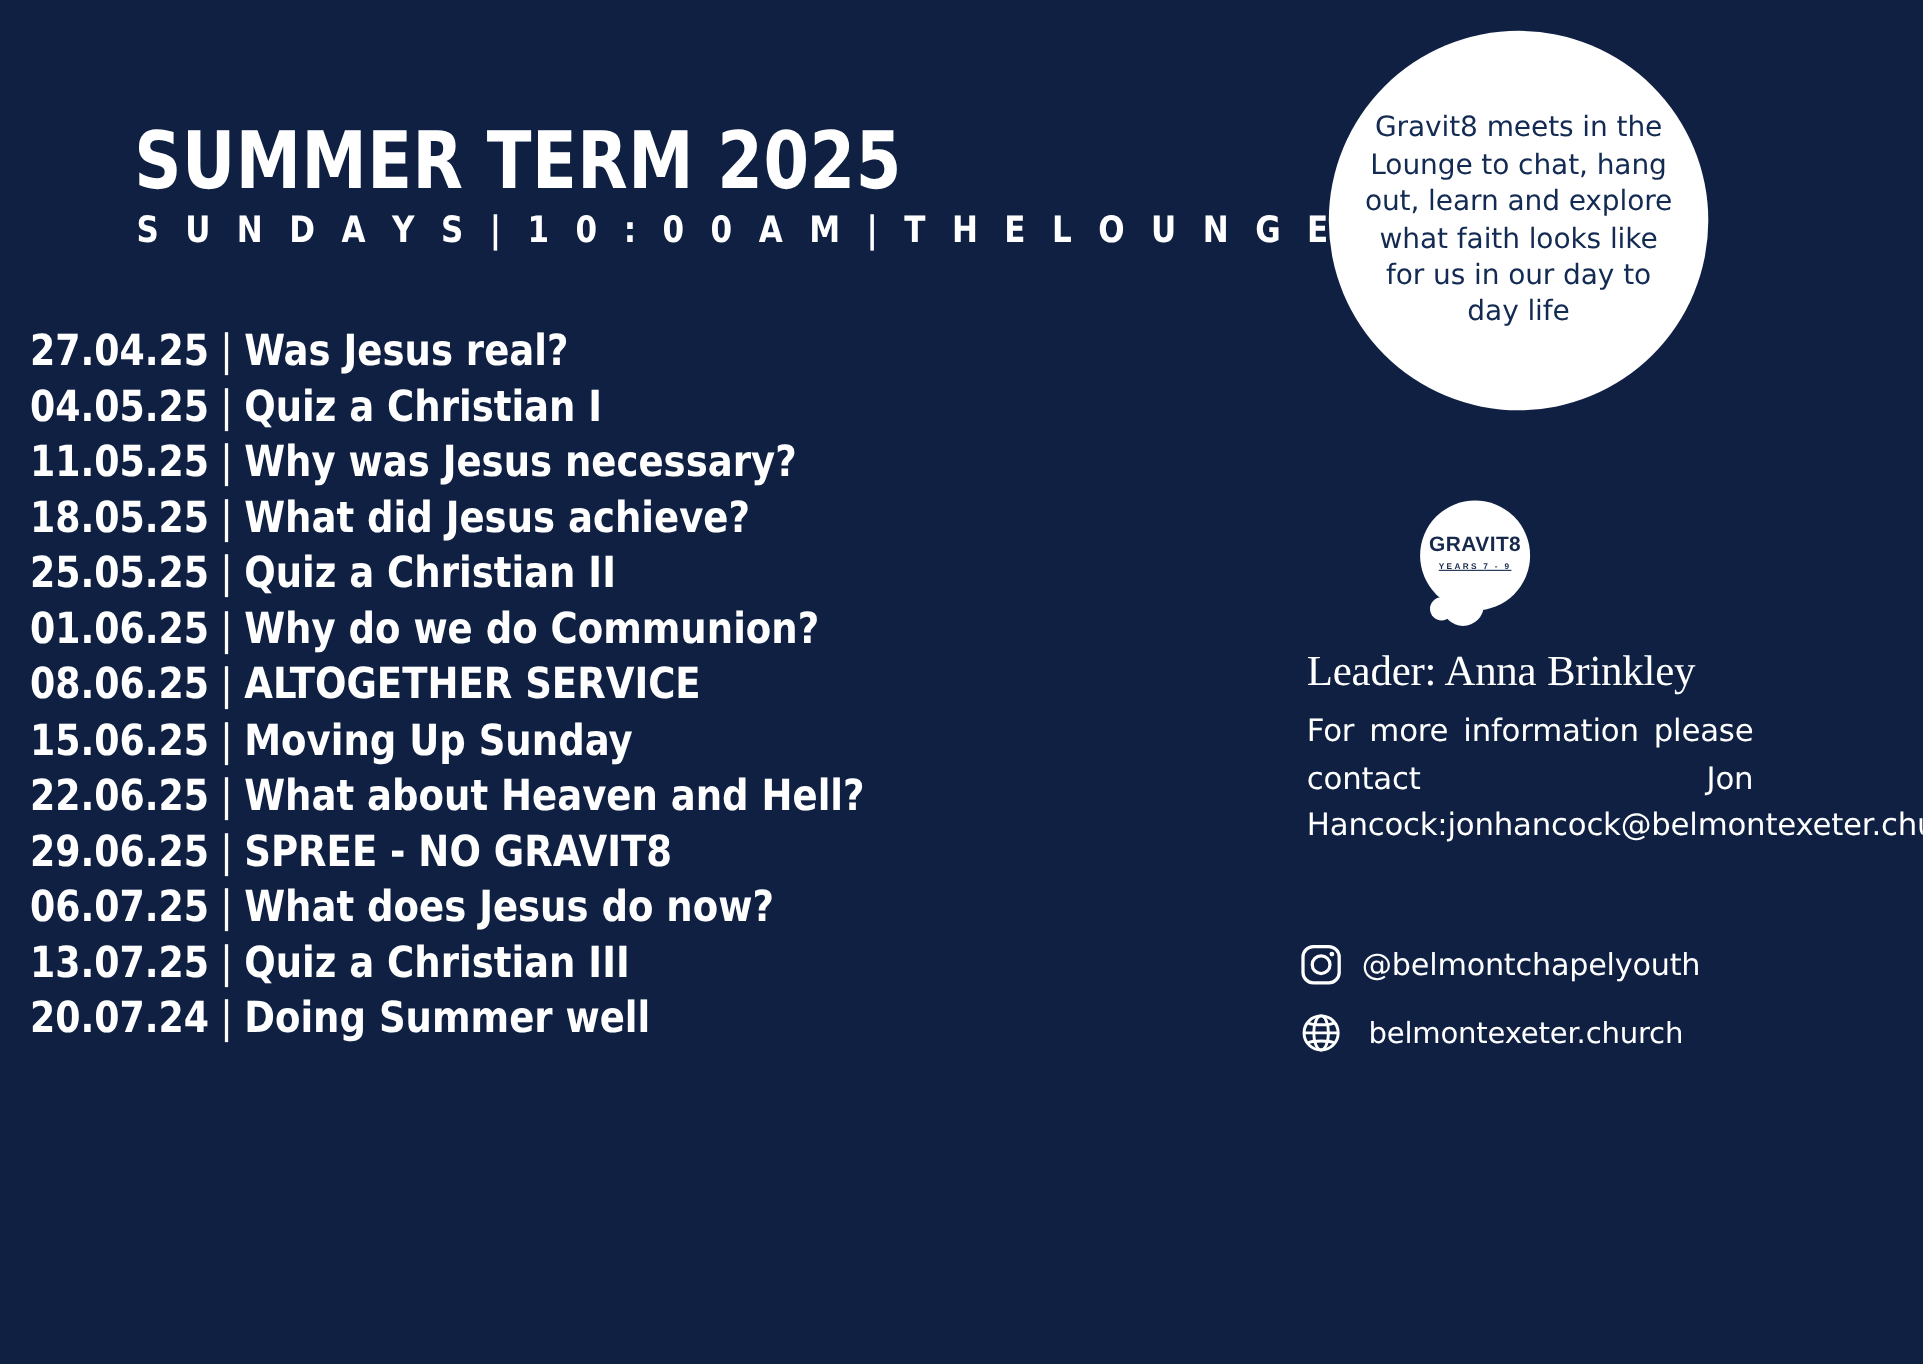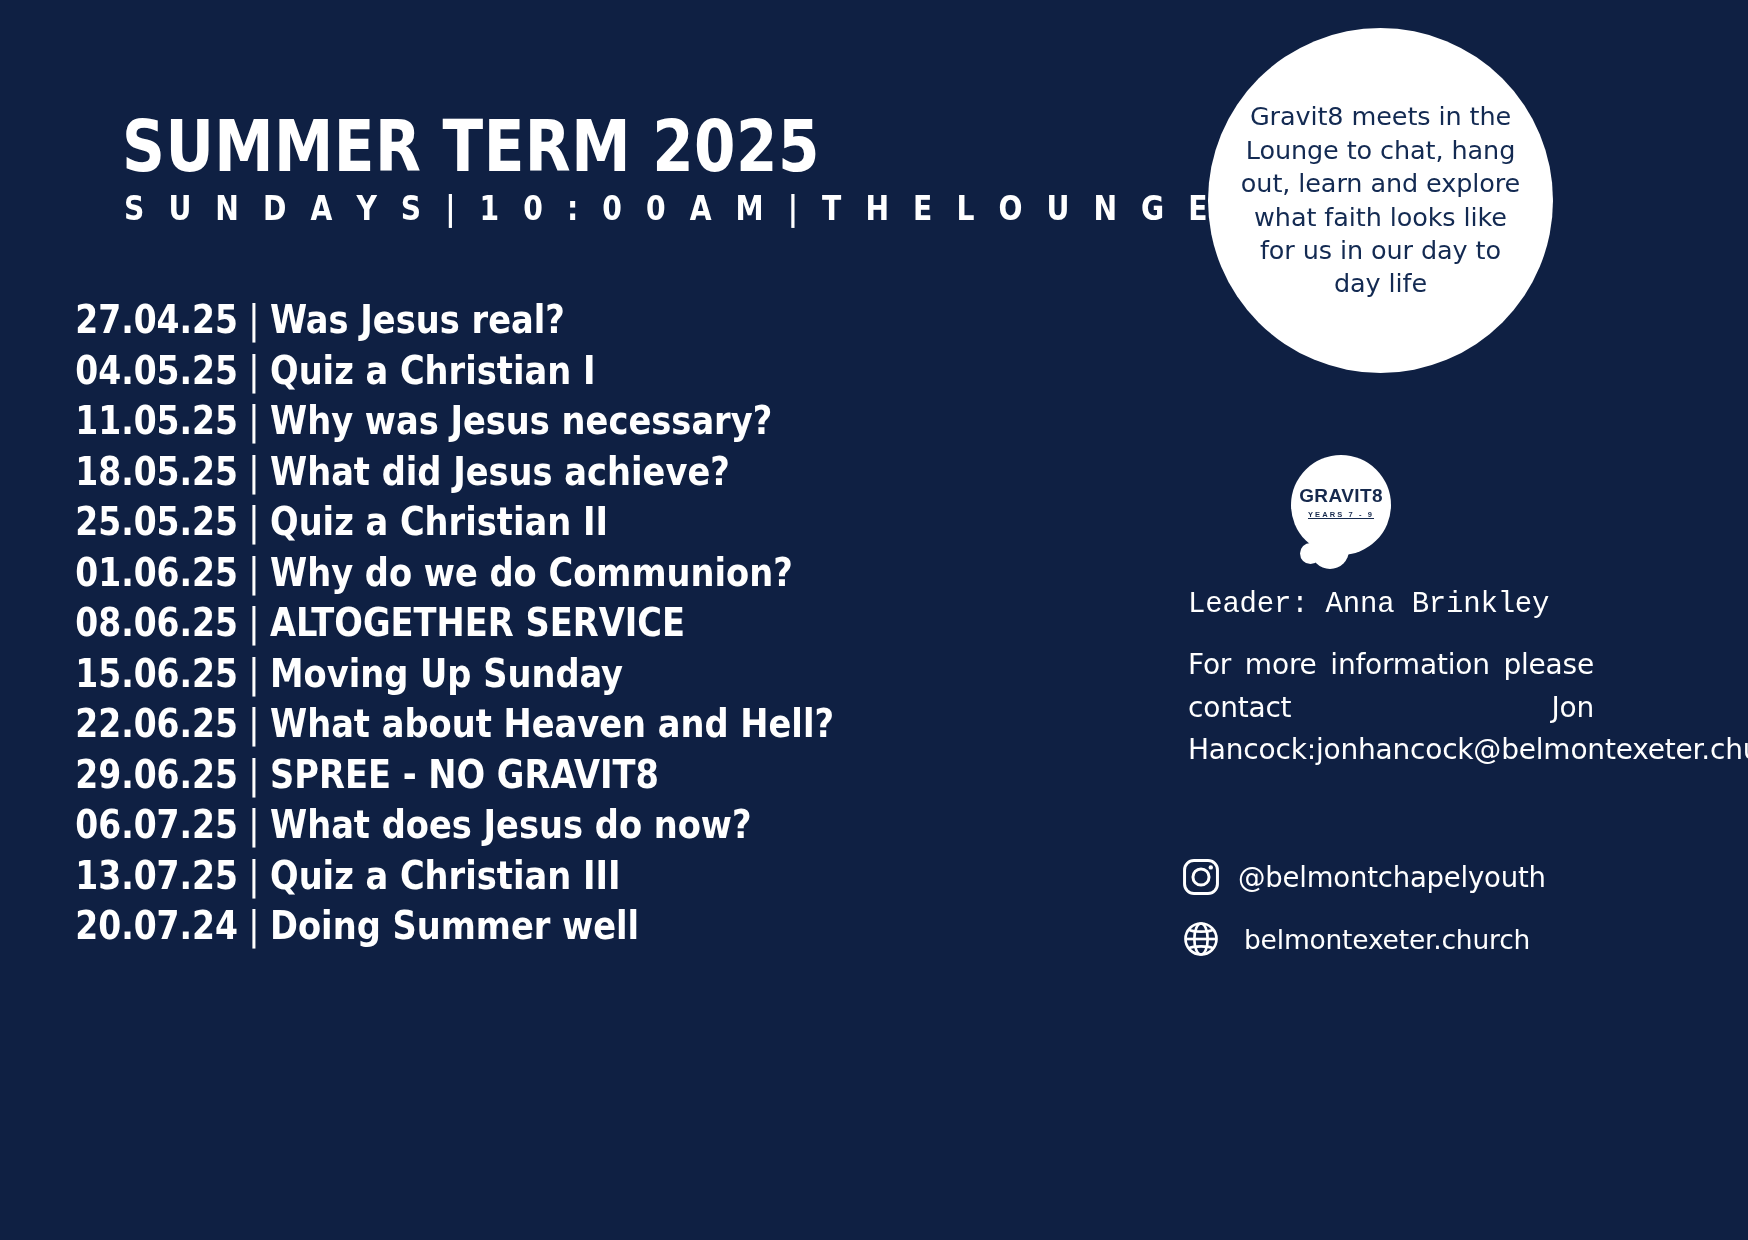--- a/index.html
+++ b/index.html
@@ -52,21 +52,20 @@
     transform: scaleX(0.95);
     transform-origin: left center;
     white-space: nowrap;
   }
 
   .schedule {
     position: absolute;
     left: 0;
     top: 295px;
     width: 1000px;
-    padding-left: 48px;
   }
 
   .sched-row {
     display: flex;
     align-items: baseline;
     height: 50.5px;
     color: #ffffff;
     font-family: "Liberation Sans Narrow", "DejaVu Sans Condensed", "Liberation Sans", sans-serif;
     font-weight: bold;
     font-size: 39px;
@@ -194,23 +193,23 @@
     letter-spacing: 2.1px;
     line-height: 1;
     text-decoration: underline;
   }
 
   .leader {
     position: absolute;
     left: 58px;
     top: 588px;
     color: #ffffff;
-    font-family: Liberation Mono, monospace;
-    font-weight: 400;
-    font-size: 29px;
+    font-family: Liberation Serif, serif;
+    font-weight: 400;
+    font-size: 39px;
     letter-spacing: -0.2px;
     line-height: 1.2;
     white-space: nowrap;
   }
 
   .contact {
     position: absolute;
     left: 58px;
     top: 644px;
     width: 406px;

